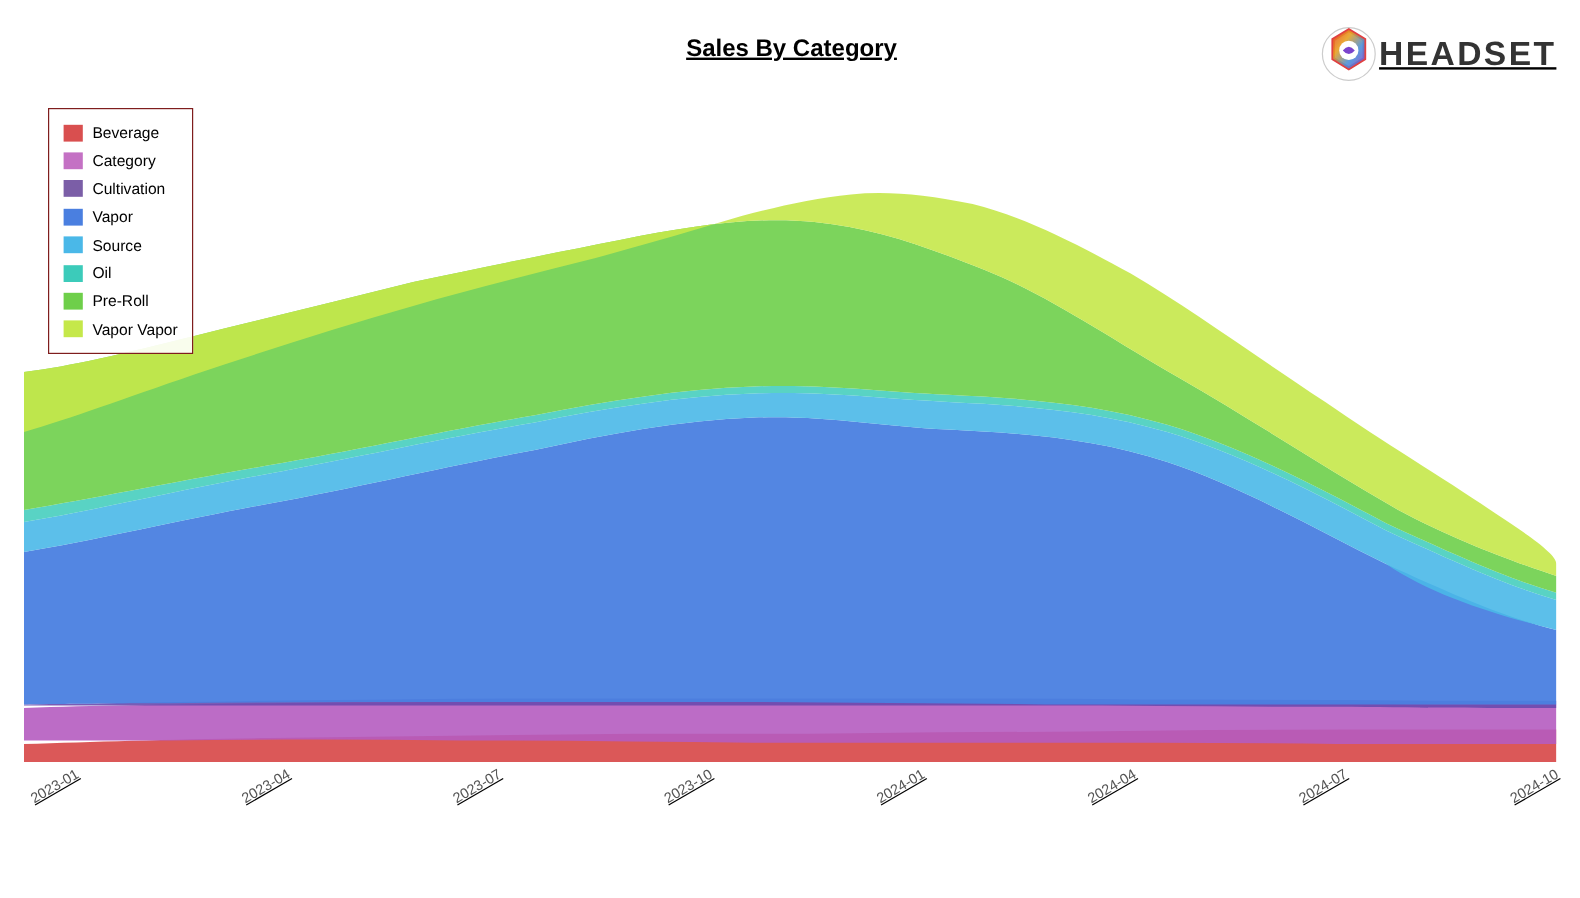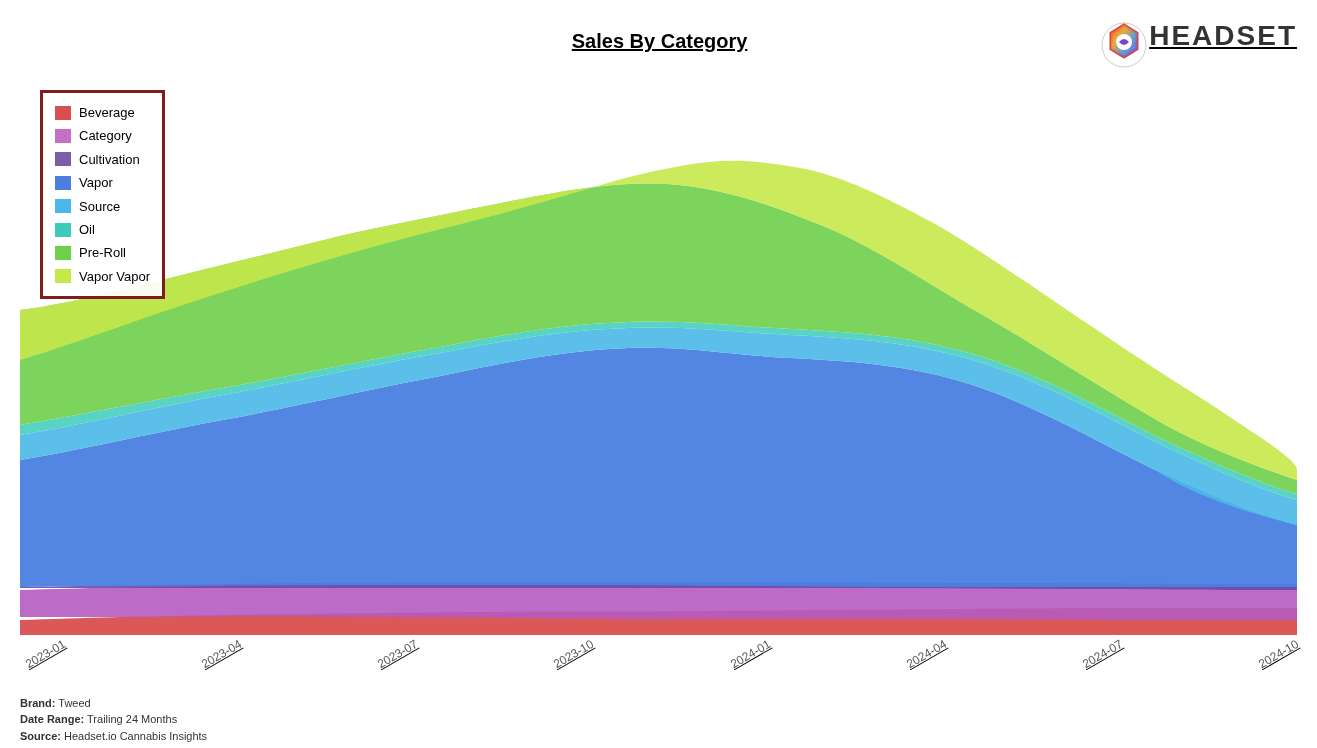--- a/index.html
+++ b/index.html
@@ -26,21 +26,21 @@
     }
     .chart-title {
       font-size: 20px;
       font-weight: bold;
       text-align: center;
       flex: 1;
       padding-top: 10px;
     }
     .logo-area {
       display: flex;
-      align-items: flex-start;
+      align-items: center;
       gap: 0;
     }
     .logo-icon {
       width: 50px;
       height: 50px;
     }
     .logo-text {
       font-size: 28px;
       font-weight: 900;
       letter-spacing: 2px;
@@ -49,21 +49,21 @@
     .chart-area {
       position: relative;
       width: 100%;
       height: 560px;
     }
     .legend {
       position: absolute;
       top: 10px;
       left: 20px;
       background: rgba(255,255,255,0.9);
-      border: 3px solid #7f1d1d;
+      border: 1px solid #7f1d1d;
       padding: 8px 12px;
       font-size: 13px;
       line-height: 1.8;
       z-index: 10;
     }
     .legend-item {
       display: flex;
       align-items: center;
       gap: 8px;
     }
@@ -325,18 +325,13 @@
         <span style="transform: rotate(-30deg); display: inline-block; transform-origin: center top;">2023-04</span>
         <span style="transform: rotate(-30deg); display: inline-block; transform-origin: center top;">2023-07</span>
         <span style="transform: rotate(-30deg); display: inline-block; transform-origin: center top;">2023-10</span>
         <span style="transform: rotate(-30deg); display: inline-block; transform-origin: center top;">2024-01</span>
         <span style="transform: rotate(-30deg); display: inline-block; transform-origin: center top;">2024-04</span>
         <span style="transform: rotate(-30deg); display: inline-block; transform-origin: center top;">2024-07</span>
         <span style="transform: rotate(-30deg); display: inline-block; transform-origin: center top;">2024-10</span>
       </div>
   </div>
 
-  <div class="footer-info">
-    <div><span class="label">Brand:</span> <span>Tweed</span></div>
-    <div><span class="label">Date Range:</span> <span>Trailing 24 Months</span></div>
-    <div><span class="label">Source:</span> <span>Headset.io Cannabis Insights</span></div>
-  </div>
 </div>
 
 </body></html>

